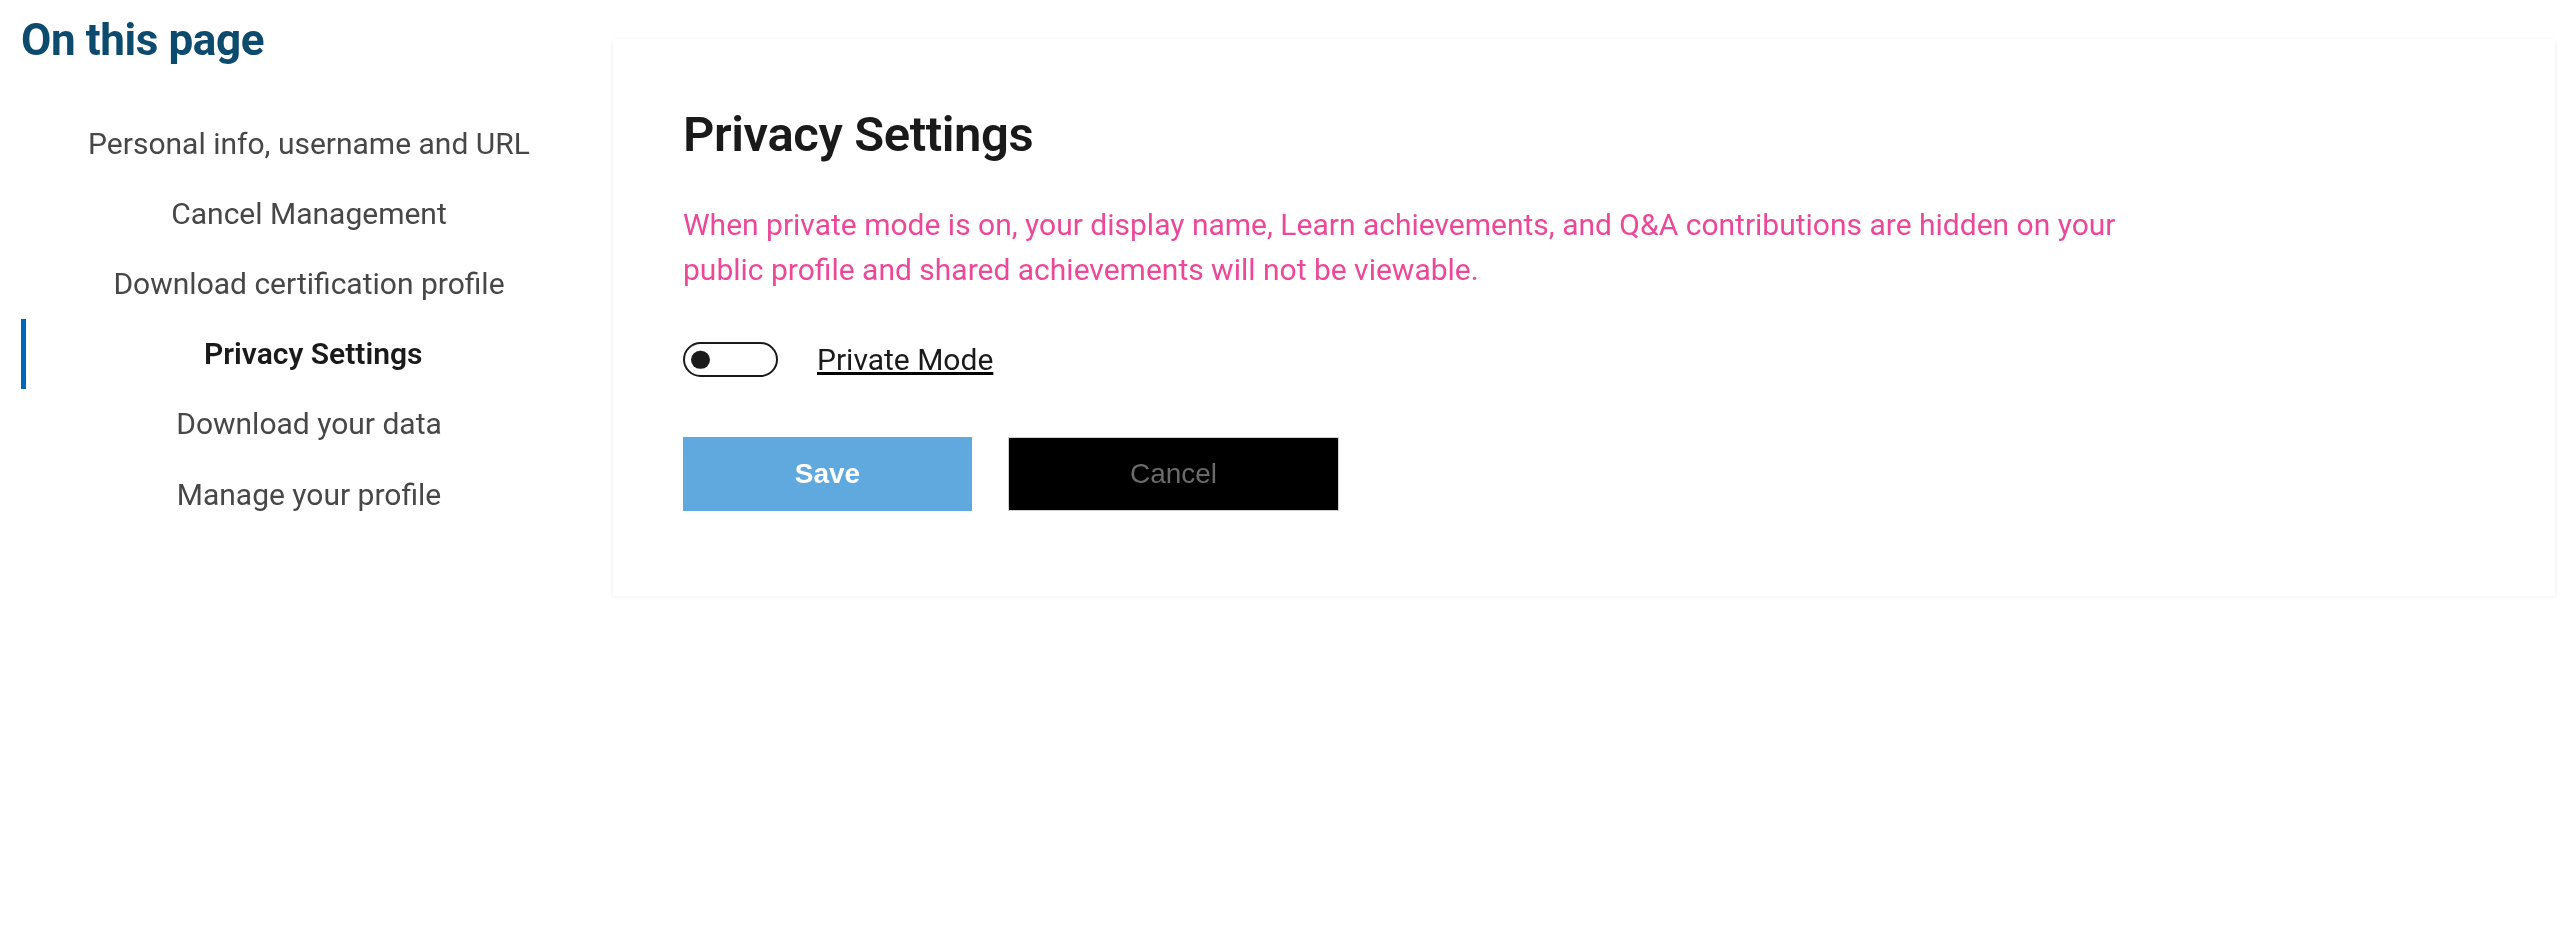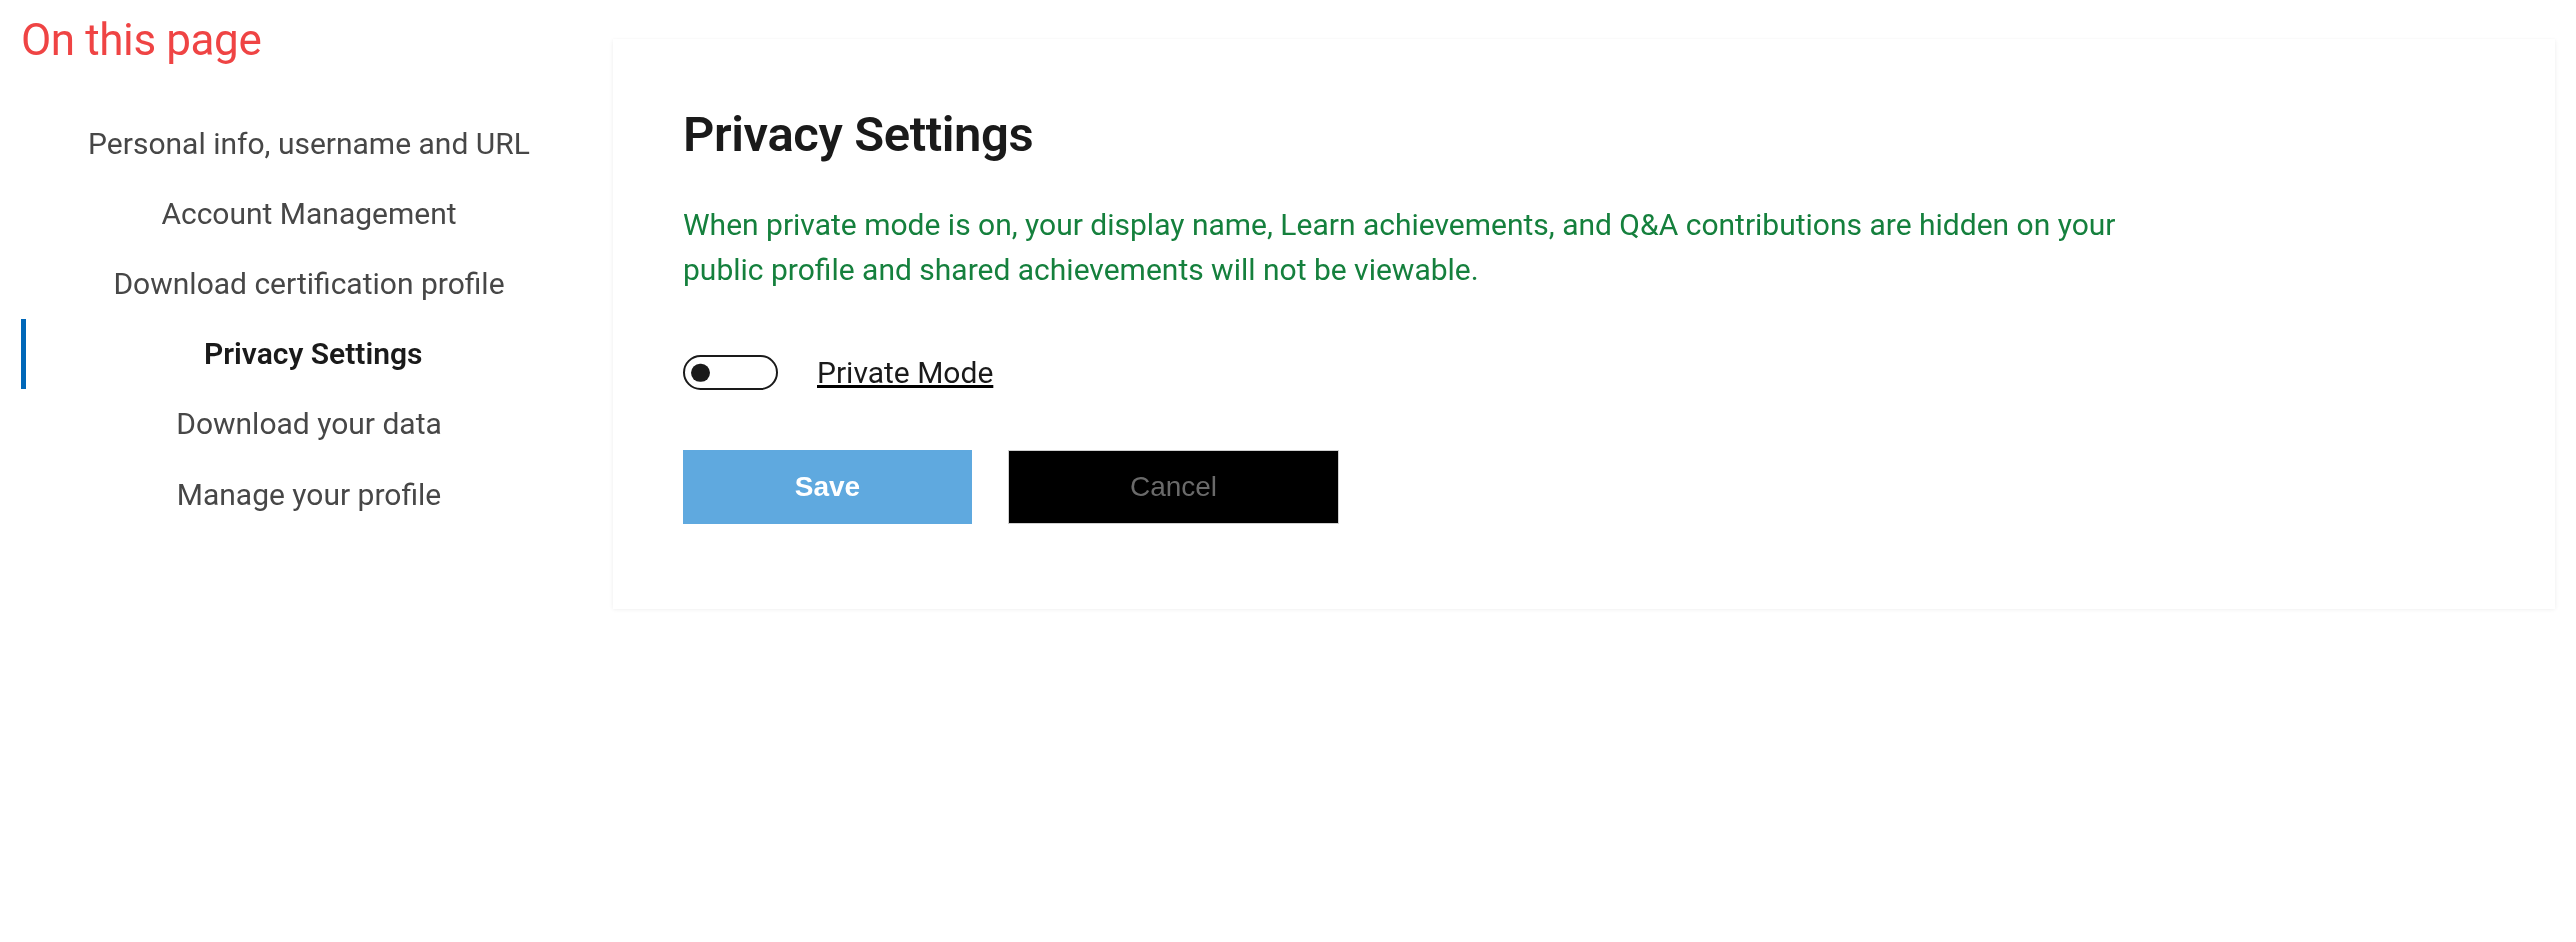--- a/index.html
+++ b/index.html
@@ -15,22 +15,22 @@
       width: 2576px;
       height: 943px;
     }
     .sidebar {
       width: 592px;
       flex-shrink: 0;
       padding-right: 28px;
     }
     .sidebar-title {
       font-size: 44px;
-      font-weight: 400;
-      color: #ef4444;
+      font-weight: 700;
+      color: #0c4a6e;
       margin-bottom: 42px;
       letter-spacing: -0.4px;
     }
     .nav-list {
       list-style: none;
     }
     .nav-item {
       font-size: 30px;
       font-weight: 400;
       color: #474747;
@@ -56,23 +56,23 @@
     .panel-title {
       font-size: 49px;
       font-weight: 600;
       color: #1a1a1a;
       margin-bottom: 39px;
       letter-spacing: -0.4px;
     }
     .panel-description {
       font-size: 30px;
       font-weight: 400;
-      color: #15803d;
+      color: #ec4899;
       line-height: 1.5;
-      margin-bottom: 63px;
+      margin-bottom: 50px;
       max-width: 1480px;
     }
     .toggle-row {
       display: flex;
       align-items: center;
       gap: 39px;
       margin-bottom: 60px;
       text-decoration: underline;
     }
     .toggle {
@@ -126,21 +126,21 @@
       font-weight: 400;
     }
   </style>
 </head>
 <body>
 
 <nav class="sidebar">
   <h2 class="sidebar-title">On this page</h2>
   <ul class="nav-list">
     <li class="nav-item">Personal info, username and URL</li>
-    <li class="nav-item">Account Management</li>
+    <li class="nav-item">Cancel Management</li>
     <li class="nav-item">Download certification profile</li>
     <li class="nav-item active">Privacy Settings</li>
     <li class="nav-item">Download your data</li>
     <li class="nav-item">Manage your profile</li>
   </ul>
 </nav>
 
 <main class="main-panel">
   <h1 class="panel-title">Privacy Settings</h1>
   <p class="panel-description">When private mode is on, your display name, Learn achievements, and Q&amp;A contributions are hidden on your public profile and shared achievements will not be viewable.</p>

